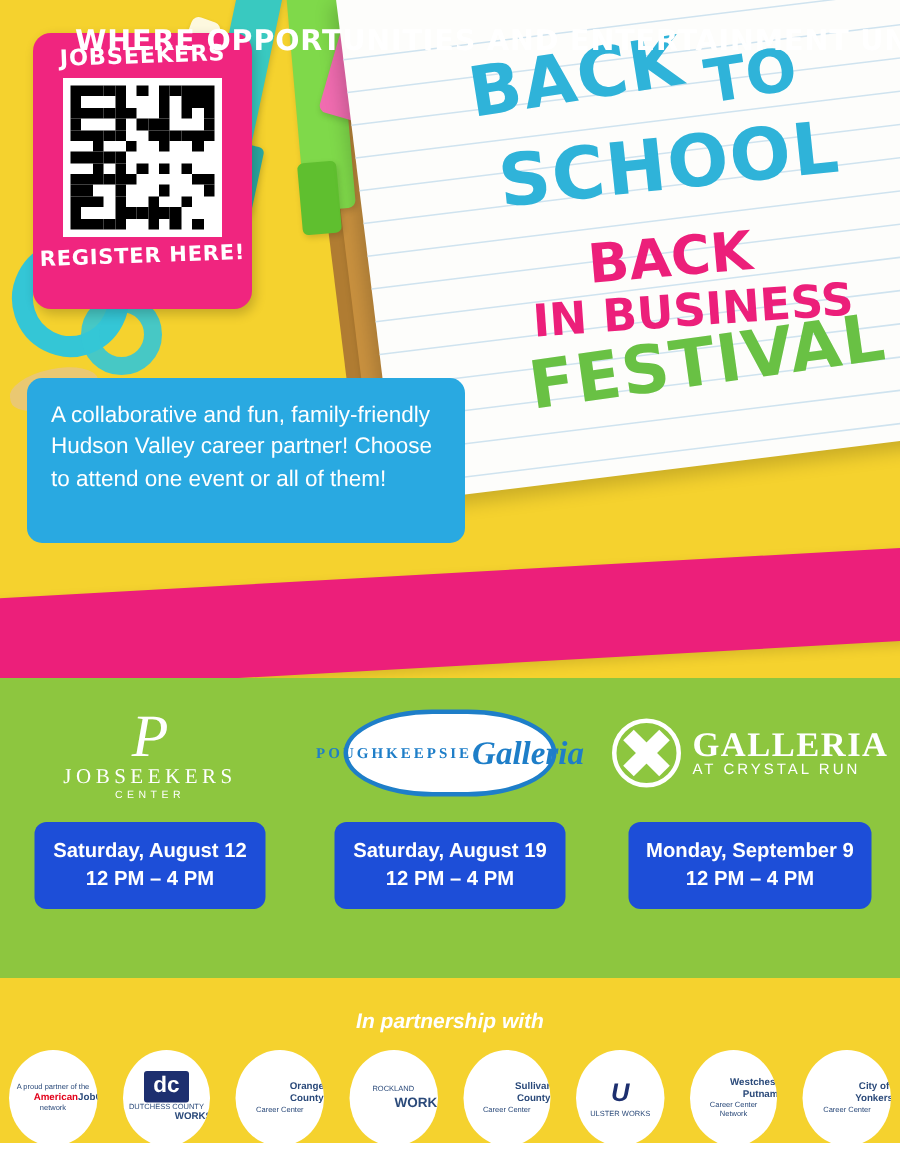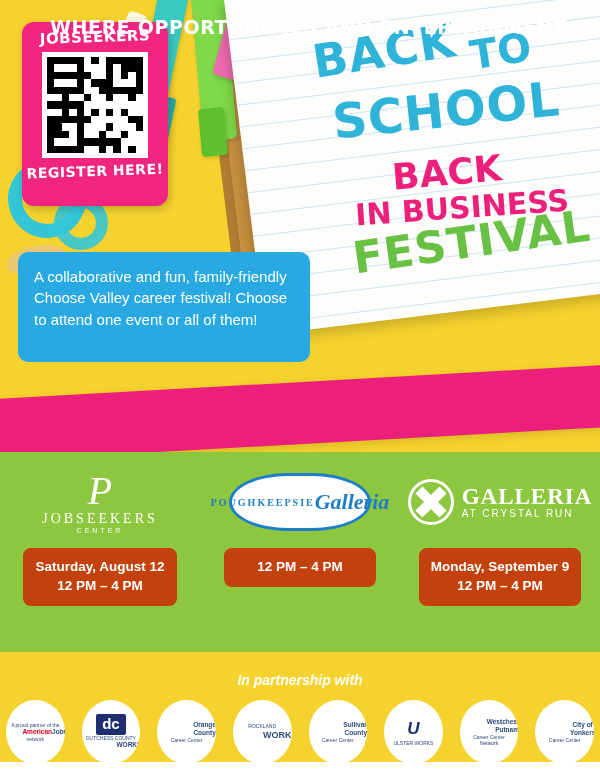--- a/index.html
+++ b/index.html
@@ -221,21 +221,21 @@
     justify-content: space-around;
   }
   .venue { width: 190px; text-align: center; }
   .venue-logo {
     height: 72px;
     display: flex; align-items: center; justify-content: center;
     margin-bottom: 10px;
   }
   .date-card {
     display: inline-block;
-    background: #c2410c;
+    background: #1d4ed8;
     color: #ffffff;
     border-radius: 8px;
     padding: 10px 12px;
     font-size: 13.5px;
     font-weight: bold;
     line-height: 1.4;
     min-width: 152px;
   }
 
   
@@ -561,21 +561,21 @@
             <i class="on"></i>
             <i></i>
             <i class="on"></i>
             <i></i>
           </div>
       </div>
       <div class="qr-sub">REGISTER HERE!</div>
     </div>
 
     <div class="desc-card">
-      <span>A collaborative and fun, family-friendly Choose Valley career festival! Choose to attend one event or all of them!</span>
+      <span>A collaborative and fun, family-friendly Hudson Valley career partner! Choose to attend one event or all of them!</span>
     </div>
 
     <div class="ribbon"></div>
     <div class="ribbon-text">WHERE OPPORTUNITIES AND ENTERTAINMENT UNITE!</div>
   </div>
 
   <div class="green-section">
     <div class="venues">
 
       <div class="venue">
@@ -594,20 +594,21 @@
 
       <div class="venue">
         <div class="venue-logo">
           <div class="pgl">
             <div class="pgl-top">POUGHKEEPSIE</div>
             <div class="pgl-main">Galleria</div>
             <div class="pgl-bar"></div>
           </div>
         </div>
         <div class="date-card">
+          <div>Saturday, August 19</div>
           <div>12 PM – 4 PM</div>
         </div>
       </div>
 
       <div class="venue">
         <div class="venue-logo">
           <div class="gcr">
             <div class="gcr-mark"></div>
             <div class="gcr-text">
               <div class="gcr-name">GALLERIA</div>

